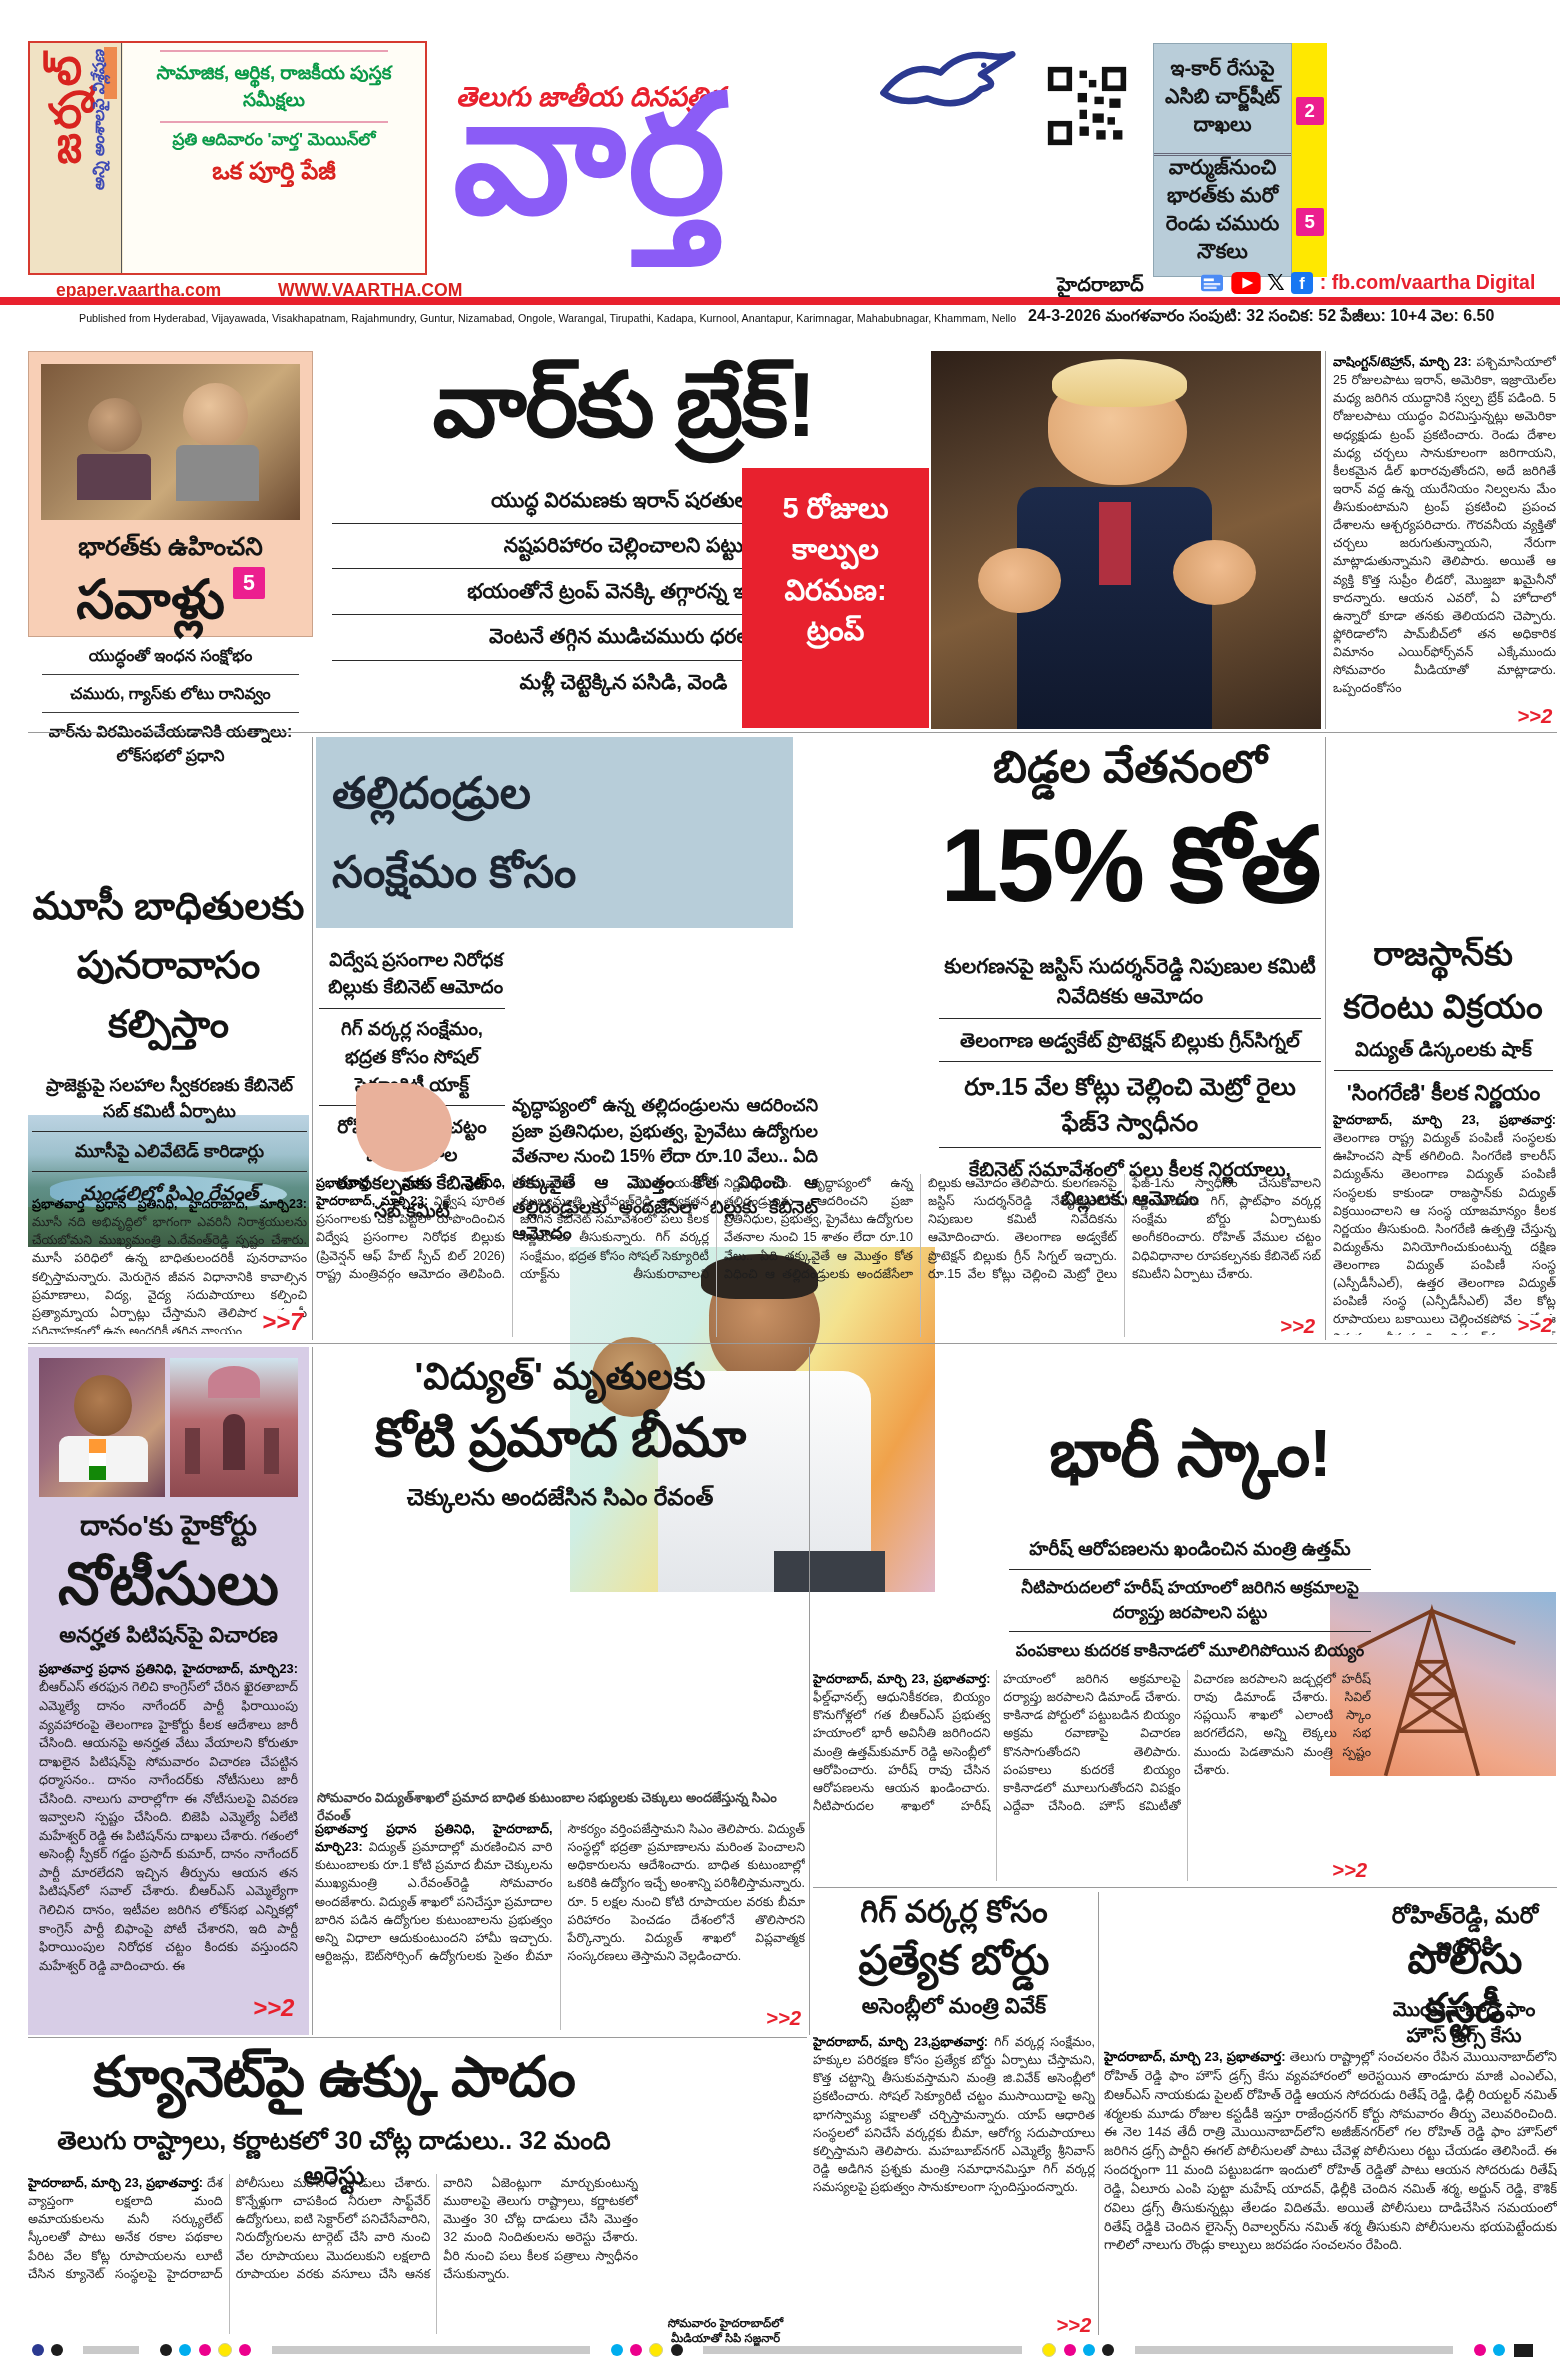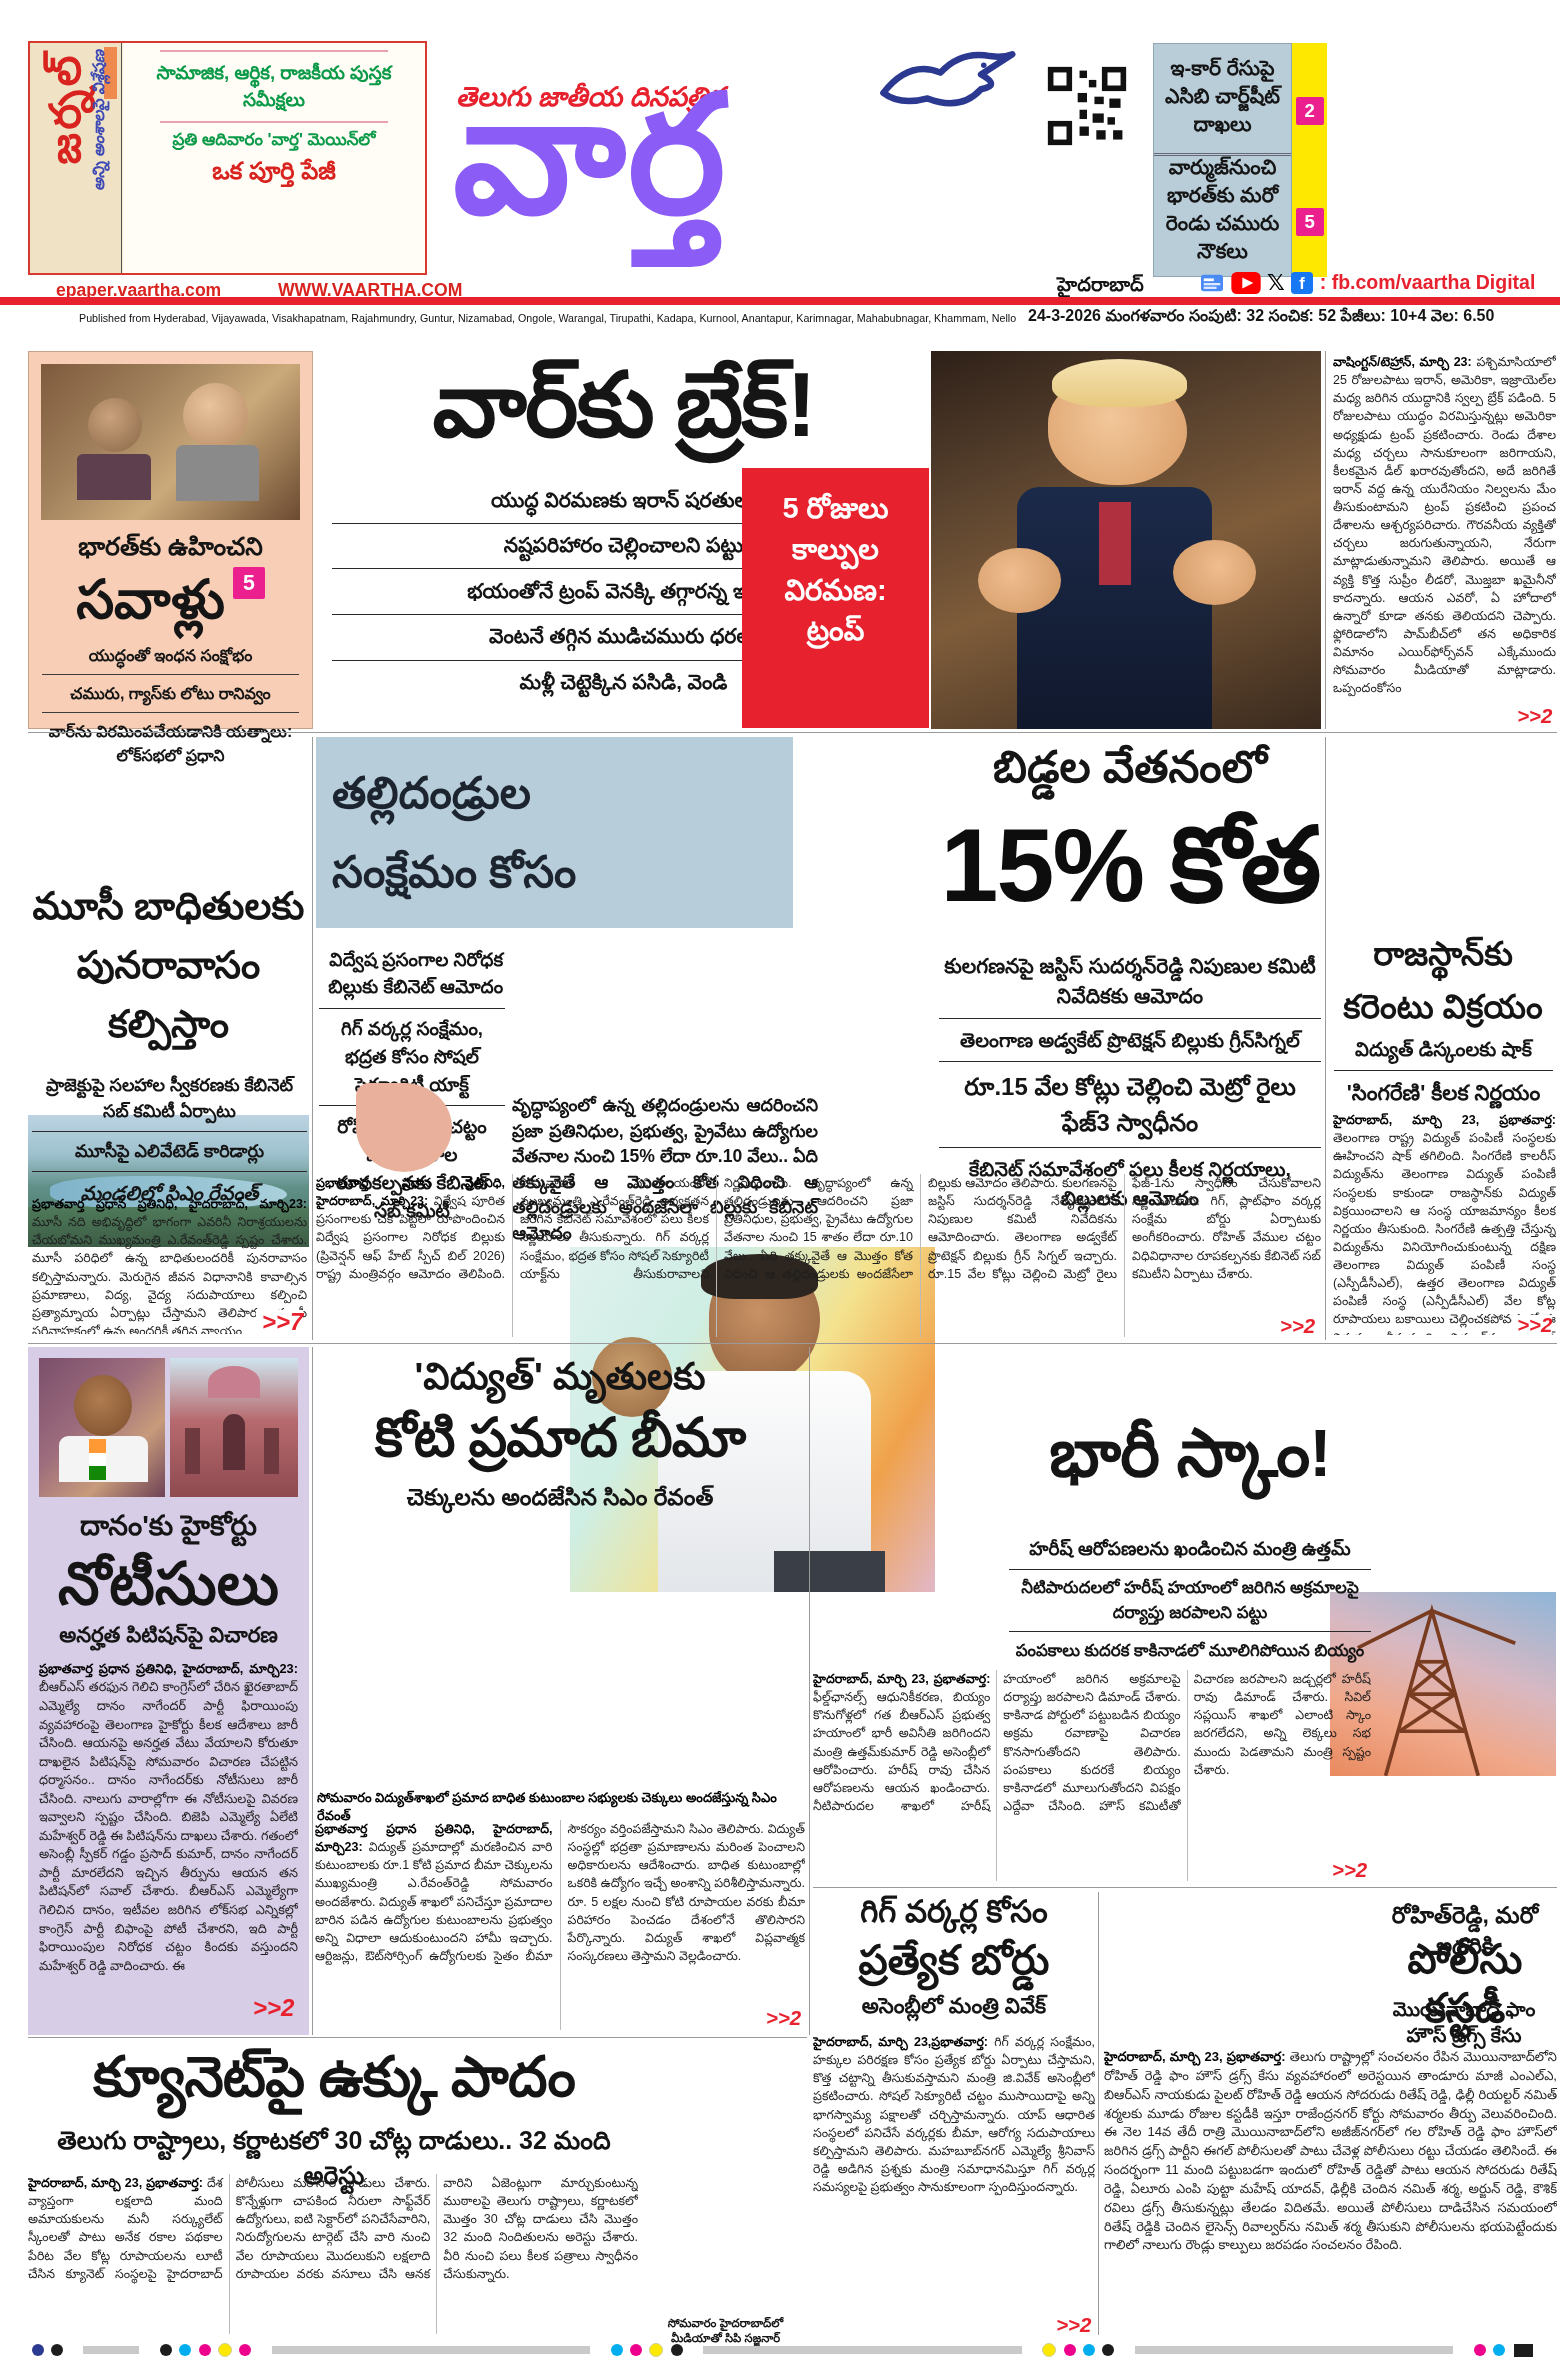--- a/index.html
+++ b/index.html
@@ -103,21 +103,21 @@
         <rect width="24" height="24" rx="4" fill="#1877f2"></rect>
         <text x="12" y="19" text-anchor="middle" font-size="18" font-weight="bold" fill="#fff" font-family="Liberation Sans,sans-serif">f</text>
       </svg>
     <span style="font-size:19.5px;font-weight:bold;color:#e8212e;">: fb.com/vaartha Digital</span>
   </div>
 
   <div class="abs" style="left:0;top:297px;width:1560px;height:8.3px;background:#e8212e;"></div>
   <div class="abs" style="left:79px;top:312px;width:937px;font-size:10.7px;color:#111;white-space:nowrap;overflow:hidden;">Published from Hyderabad, Vijayawada, Visakhapatnam, Rajahmundry, Guntur, Nizamabad, Ongole, Warangal, Tirupathi, Kadapa, Kurnool, Anantapur, Karimnagar, Mahabubnagar, Khammam, Nellore, Nalgonda, Tadepalligudem, Srikakulam</div>
   <div class="abs" style="left:1028px;top:307px;font-size:16px;font-weight:bold;">24-3-2026 మంగళవారం సంపుటి: 32 సంచిక: 52 పేజీలు: 10+4 వెల: 6.50</div>
 
-  <div class="abs" style="left:28px;top:351px;width:285px;height:378px;background:#f8cfb6;border:0.9px solid #caa28a;box-sizing:border-box;">
+  <div class="abs" style="left:28px;top:351px;width:285px;height:286px;background:#f8cfb6;border:0.9px solid #caa28a;box-sizing:border-box;">
     <div class="photo" style="margin:12px;height:156px;background:linear-gradient(135deg,#7d5a3c 0%,#a3835e 35%,#caa97a 60%,#6b4a30 100%);">
       <div class="abs" style="left:55%;top:12%;width:65px;height:65px;border-radius:50%;background:radial-gradient(circle at 40% 35%,#e9c49c,#b58963);"></div>
       <div class="abs" style="left:52%;top:52%;width:83px;height:56px;background:#8a8a8a;border-radius:7.4px 7.4px 0 0;"></div>
       <div class="abs" style="left:18%;top:22%;width:54px;height:54px;border-radius:50%;background:radial-gradient(circle at 40% 35%,#caa27c,#8a6748);"></div>
       <div class="abs" style="left:14%;top:58%;width:74px;height:46px;background:#5d3f4e;border-radius:5.6px 5.6px 0 0;"></div>
     </div>
     <div class="ctr" style="font-size:25px;font-weight:bold;margin-top:1.9px;">భారత్‌కు ఉహించని</div>
     <div class="ctr" style="margin-top:0px;">
       <span style="font-size:54px;font-weight:900;line-height:1.2;">సవాళ్లు</span>
       <span class="pgnum" style="width:32px;height:32px;line-height:32px;font-size:21.3px;vertical-align:top;margin-left:3.7px;">5</span>
@@ -265,21 +265,21 @@
       <span>బీఆర్‌ఎస్ తరఫున గెలిచి కాంగ్రెస్‌లో చేరిన ఖైరతాబాద్ ఎమ్మెల్యే దానం నాగేందర్ పార్టీ ఫిరాయింపు వ్యవహారంపై తెలంగాణ హైకోర్టు కీలక ఆదేశాలు జారీ చేసింది. ఆయనపై అనర్హత వేటు వేయాలని కోరుతూ దాఖలైన పిటిషన్‌పై సోమవారం విచారణ చేపట్టిన ధర్మాసనం.. దానం నాగేందర్‌కు నోటీసులు జారీ చేసింది. నాలుగు వారాల్లోగా ఈ నోటీసులపై వివరణ ఇవ్వాలని స్పష్టం చేసింది. బిజెపి ఎమ్మెల్యే ఏలేటి మహేశ్వర్ రెడ్డి ఈ పిటిషన్‌ను దాఖలు చేశారు. గతంలో అసెంబ్లీ స్పీకర్ గడ్డం ప్రసాద్ కుమార్, దానం నాగేందర్ పార్టీ మారలేదని ఇచ్చిన తీర్పును ఆయన తన పిటిషన్‌లో సవాల్ చేశారు. బీఆర్‌ఎస్ ఎమ్మెల్యేగా గెలిచిన దానం, ఇటీవల జరిగిన లోక్‌సభ ఎన్నికల్లో కాంగ్రెస్ పార్టీ బిఫాంపై పోటీ చేశారని, ఇది పార్టీ ఫిరాయింపుల నిరోధక చట్టం కిందకు వస్తుందని మహేశ్వర్ రెడ్డి వాదించారు. ఈ</span>
       <span class="more" style="background:#d7cde6;font-size:24px;">&gt;&gt;2</span>
     </div>
   </div>
   <div class="abs vrule" style="left:312px;top:1347px;height:688px;"></div>
 
   <div class="abs ctr" style="left:315px;top:1356px;width:490px;font-size:37px;font-weight:900;">'విద్యుత్' మృతులకు</div>
   <div class="abs ctr" style="left:315px;top:1406px;width:490px;font-size:54px;font-weight:900;letter-spacing:-0.9px;">కోటి ప్రమాద బీమా</div>
   <div class="abs ctr" style="left:315px;top:1484px;width:490px;font-size:23px;font-weight:bold;">చెక్కులను అందజేసిన సిఎం రేవంత్</div>
 
-  <div class="abs" style="left:317px;top:1790px;width:488px;font-size:13px;font-weight:bold;color:#000000;">సోమవారం విద్యుత్‌శాఖలో ప్రమాద బాధిత కుటుంబాల సభ్యులకు చెక్కులు అందజేస్తున్న సిఎం రేవంత్</div>
+  <div class="abs" style="left:317px;top:1790px;width:488px;font-size:13px;font-weight:bold;color:#404040;">సోమవారం విద్యుత్‌శాఖలో ప్రమాద బాధిత కుటుంబాల సభ్యులకు చెక్కులు అందజేస్తున్న సిఎం రేవంత్</div>
   <div class="abs body-txt" style="left:315px;top:1820px;width:490px;height:210px;column-count:2;column-gap:15px;column-rule:0.9px solid #bbb;">
     <span class="dl">ప్రభాతవార్త ప్రధాన ప్రతినిధి, హైదరాబాద్, మార్చి23:</span>
     <span>విద్యుత్ ప్రమాదాల్లో మరణించిన వారి కుటుంబాలకు రూ.1 కోటి ప్రమాద బీమా చెక్కులను ముఖ్యమంత్రి ఎ.రేవంత్‌రెడ్డి సోమవారం అందజేశారు. విద్యుత్ శాఖలో పనిచేస్తూ ప్రమాదాల బారిన పడిన ఉద్యోగుల కుటుంబాలను ప్రభుత్వం అన్ని విధాలా ఆదుకుంటుందని హామీ ఇచ్చారు. ఆర్టిజన్లు, ఔట్‌సోర్సింగ్ ఉద్యోగులకు సైతం బీమా సౌకర్యం వర్తింపజేస్తామని సిఎం తెలిపారు. విద్యుత్ సంస్థల్లో భద్రతా ప్రమాణాలను మరింత పెంచాలని అధికారులను ఆదేశించారు. బాధిత కుటుంబాల్లో ఒకరికి ఉద్యోగం ఇచ్చే అంశాన్ని పరిశీలిస్తామన్నారు. రూ. 5 లక్షల నుంచి కోటి రూపాయల వరకు బీమా పరిహారం పెంచడం దేశంలోనే తొలిసారని పేర్కొన్నారు. విద్యుత్ శాఖలో విప్లవాత్మక సంస్కరణలు తెస్తామని వెల్లడించారు.</span>
   </div>
   <div class="abs" style="left:766px;top:2007px;color:#e8212e;font-weight:bold;font-style:italic;font-size:20.4px;background:#fff;">&gt;&gt;2</div>
   <div class="abs vrule" style="left:809px;top:1347px;height:688px;"></div>
 
   <div class="abs ctr" style="left:1009px;top:1414px;width:362px;font-size:67px;font-weight:900;letter-spacing:-0.9px;">భారీ స్కాం!</div>
 
   <div class="abs" style="left:1009px;top:1529px;width:362px;">

